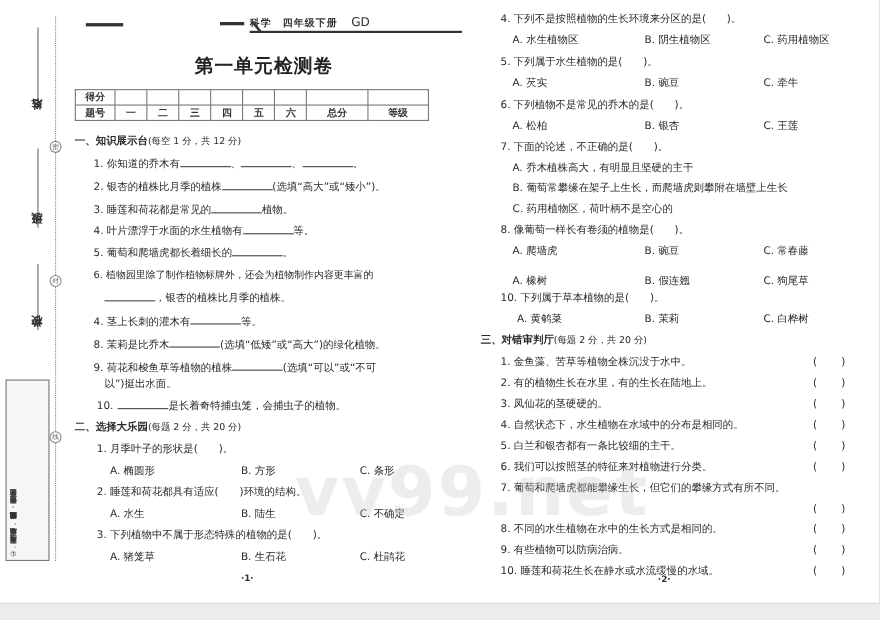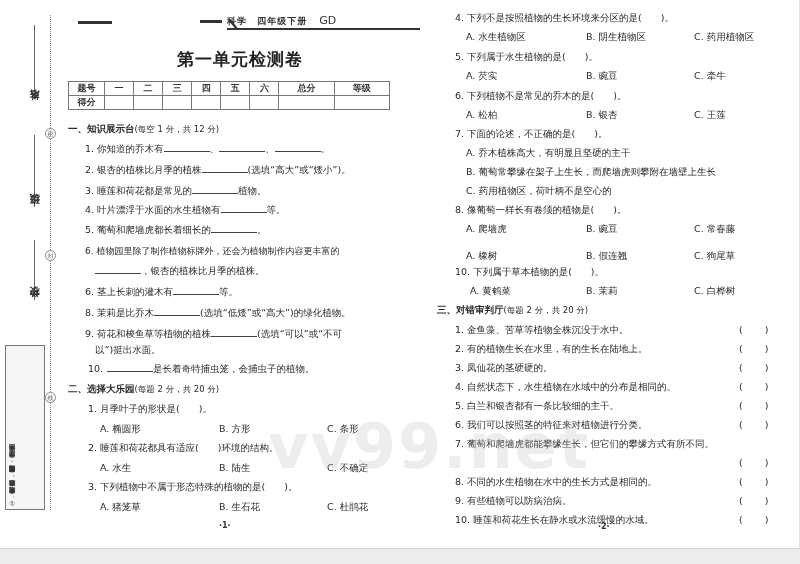--- a/index.html
+++ b/index.html
@@ -83,41 +83,41 @@
     <span style="margin-left:6px">四年级下册</span>
     <span class="gd">GD</span>
   </div>
   <div class="hdr-under"></div>
 
   <div class="title">第一单元检测卷</div>
 
   <table class="score">
     <tbody>
         <tr>
+      <td class="head">得分</td>
+      <td></td>
+      <td></td>
+      <td></td>
+      <td></td>
+      <td></td>
+      <td></td>
+      <td></td>
+      <td></td>
+    </tr>
+    <tr>
       <td class="head">题号</td>
       <td>一</td>
       <td>二</td>
       <td>三</td>
       <td>四</td>
       <td>五</td>
       <td>六</td>
       <td>总分</td>
       <td>等级</td>
     </tr>
-    <tr>
-      <td class="head">得分</td>
-      <td></td>
-      <td></td>
-      <td></td>
-      <td></td>
-      <td></td>
-      <td></td>
-      <td></td>
-      <td></td>
-    </tr>
   </tbody>
     </table>
 
   <div class="q sec" style="left:68px;top:123px">
     <span>一、知识展示台</span><span class="note">(每空 1 分，共 12 分)</span>
   </div>
 
   <div class="q" style="left:85px;top:143px">
     <span>1. 你知道的乔木有</span><span class="blank"></span><span>、</span><span class="blank"></span><span>、</span><span class="blank"></span><span>。</span>
   </div>
@@ -133,21 +133,21 @@
   <div class="q" style="left:85px;top:224px">
     <span>5. 葡萄和爬墙虎都长着细长的</span><span class="blank"></span><span>。</span>
   </div>
   <div class="q" style="left:85px;top:245px;font-size:9px">
     <span>6. 植物园里除了制作植物标牌外，还会为植物制作内容更丰富的</span>
   </div>
   <div class="q" style="left:95px;top:265px">
     <span class="blank"></span><span>，银杏的植株比月季的植株。</span>
   </div>
   <div class="q" style="left:85px;top:286px">
-    <span>6. 茎上长刺的灌木有</span><span class="blank"></span><span>等。</span>
+    <span>4. 茎上长刺的灌木有</span><span class="blank"></span><span>等。</span>
   </div>
   <div class="q" style="left:85px;top:307px">
     <span>8. 茉莉是比乔木</span><span class="blank"></span><span>(选填“低矮”或“高大”)的绿化植物。</span>
   </div>
   <div class="q" style="left:85px;top:328px">
     <span>9. 荷花和梭鱼草等植物的植株</span><span class="blank"></span><span>(选填“可以”或“不可</span>
   </div>
   <div class="q" style="left:95px;top:344px">
     <span>以”)挺出水面。</span>
   </div>

